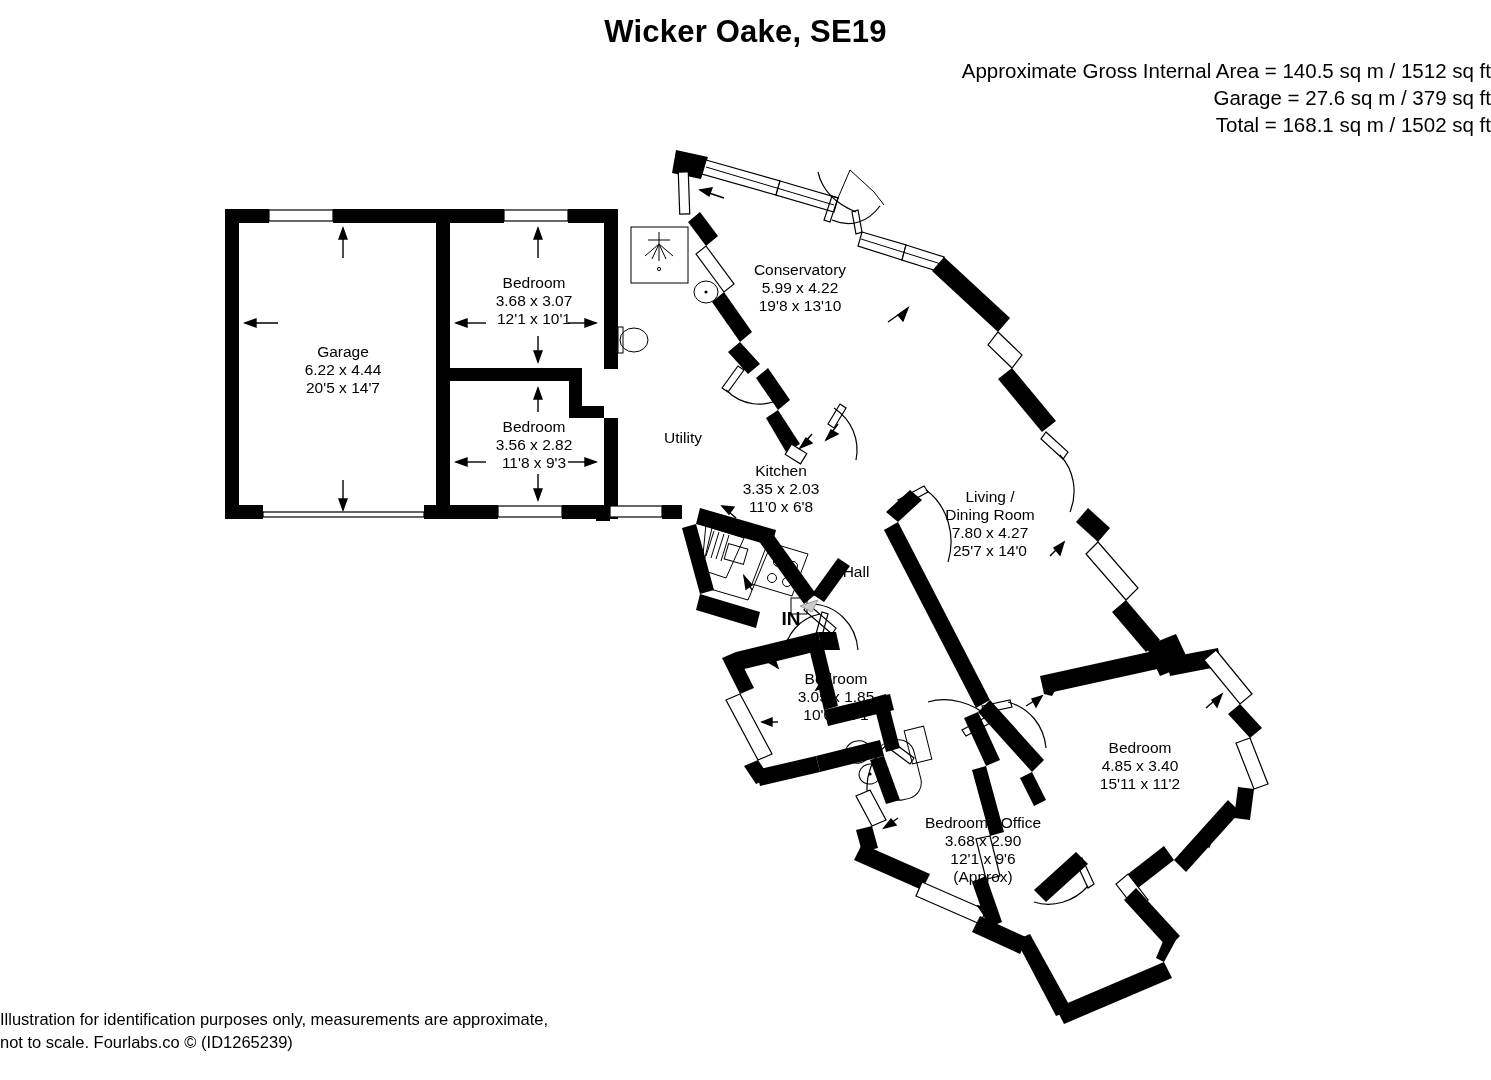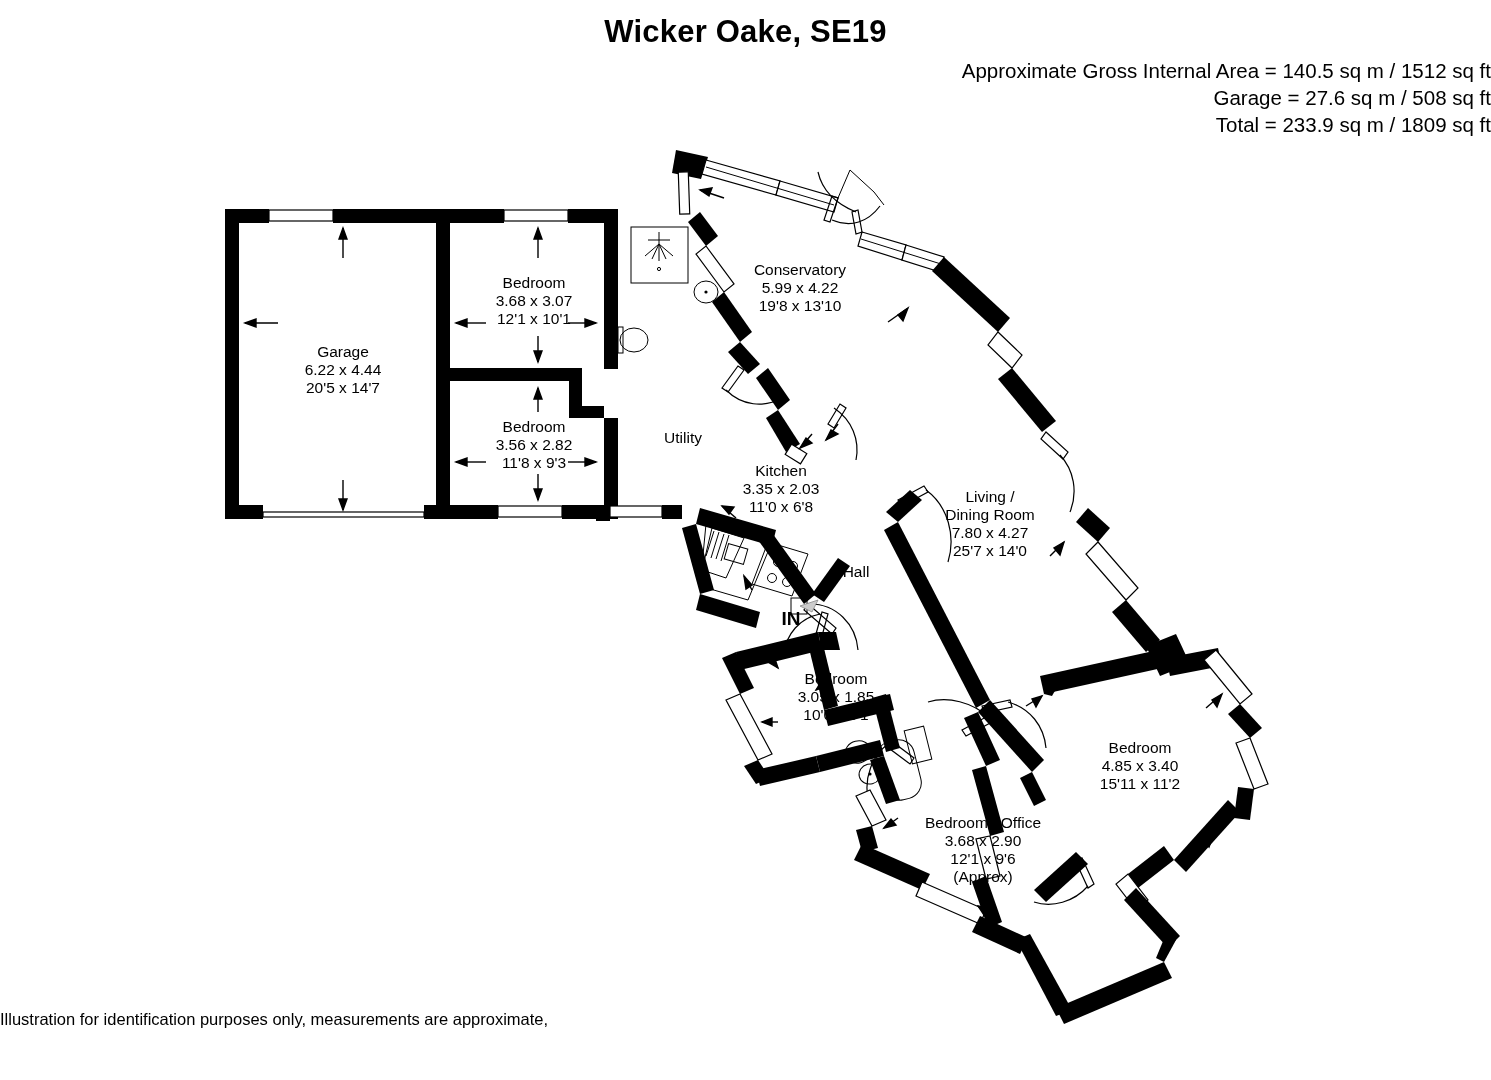--- a/index.html
+++ b/index.html
@@ -22,22 +22,22 @@
 </style>
 </head>
 <body>
 
 <div class="page">
 
   <div class="header">
     <div class="title">Wicker Oake, SE19</div>
     <div class="sub">
       <div>Approximate Gross Internal Area = 140.5 sq m / 1512 sq ft</div>
-      <div>Garage = 27.6 sq m / 508 sq ft</div>
-      <div>Total = 233.9 sq m / 1809 sq ft</div>
+      <div>Garage = 27.6 sq m / 379 sq ft</div>
+      <div>Total = 168.1 sq m / 1502 sq ft</div>
     </div>
   </div>
 
   <svg width="1491" height="1080" viewBox="0 0 1491 1080">
 
     <g>
 
       <rect class="wall" x="225" y="209" width="44" height="14"></rect>
       <rect class="win" x="269" y="210" width="64" height="11"></rect>
       <rect class="wall" x="333" y="209" width="116" height="14"></rect>
@@ -363,15 +363,16 @@
         <text class="rmlabel" x="983" y="864">12'1 x 9'6</text>
         <text class="rmlabel" x="983" y="882">(Approx)</text>
       </g>
       <text class="inlabel" x="791" y="625">IN</text>
     </g>
 
   </svg>
 
   <div class="footer">
     <div>Illustration for identification purposes only, measurements are approximate,</div>
+    <div>not to scale. Fourlabs.co © (ID1265239)</div>
   </div>
 
 </div>
 
 </body></html>

